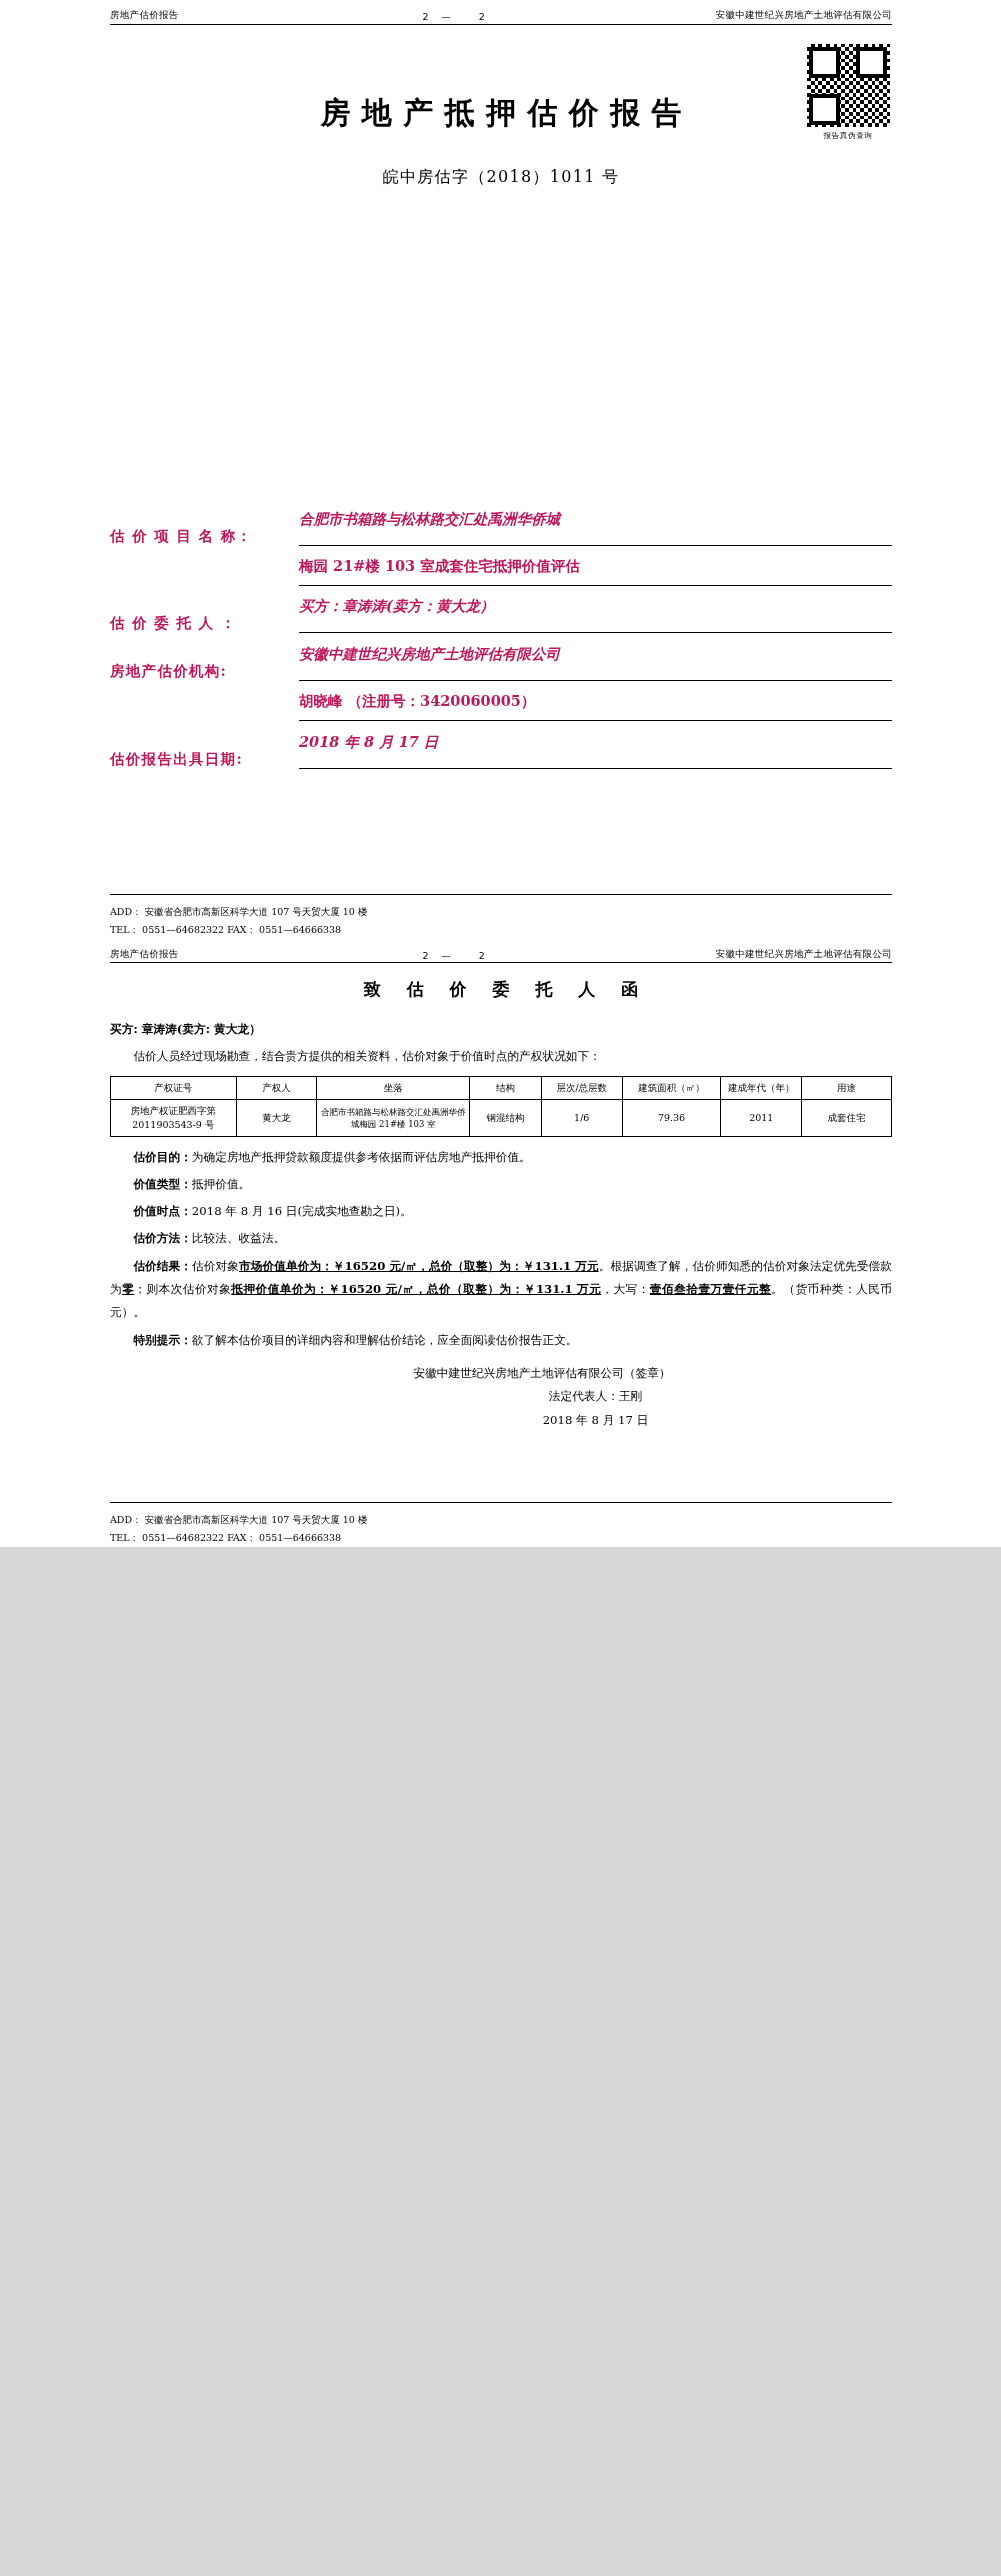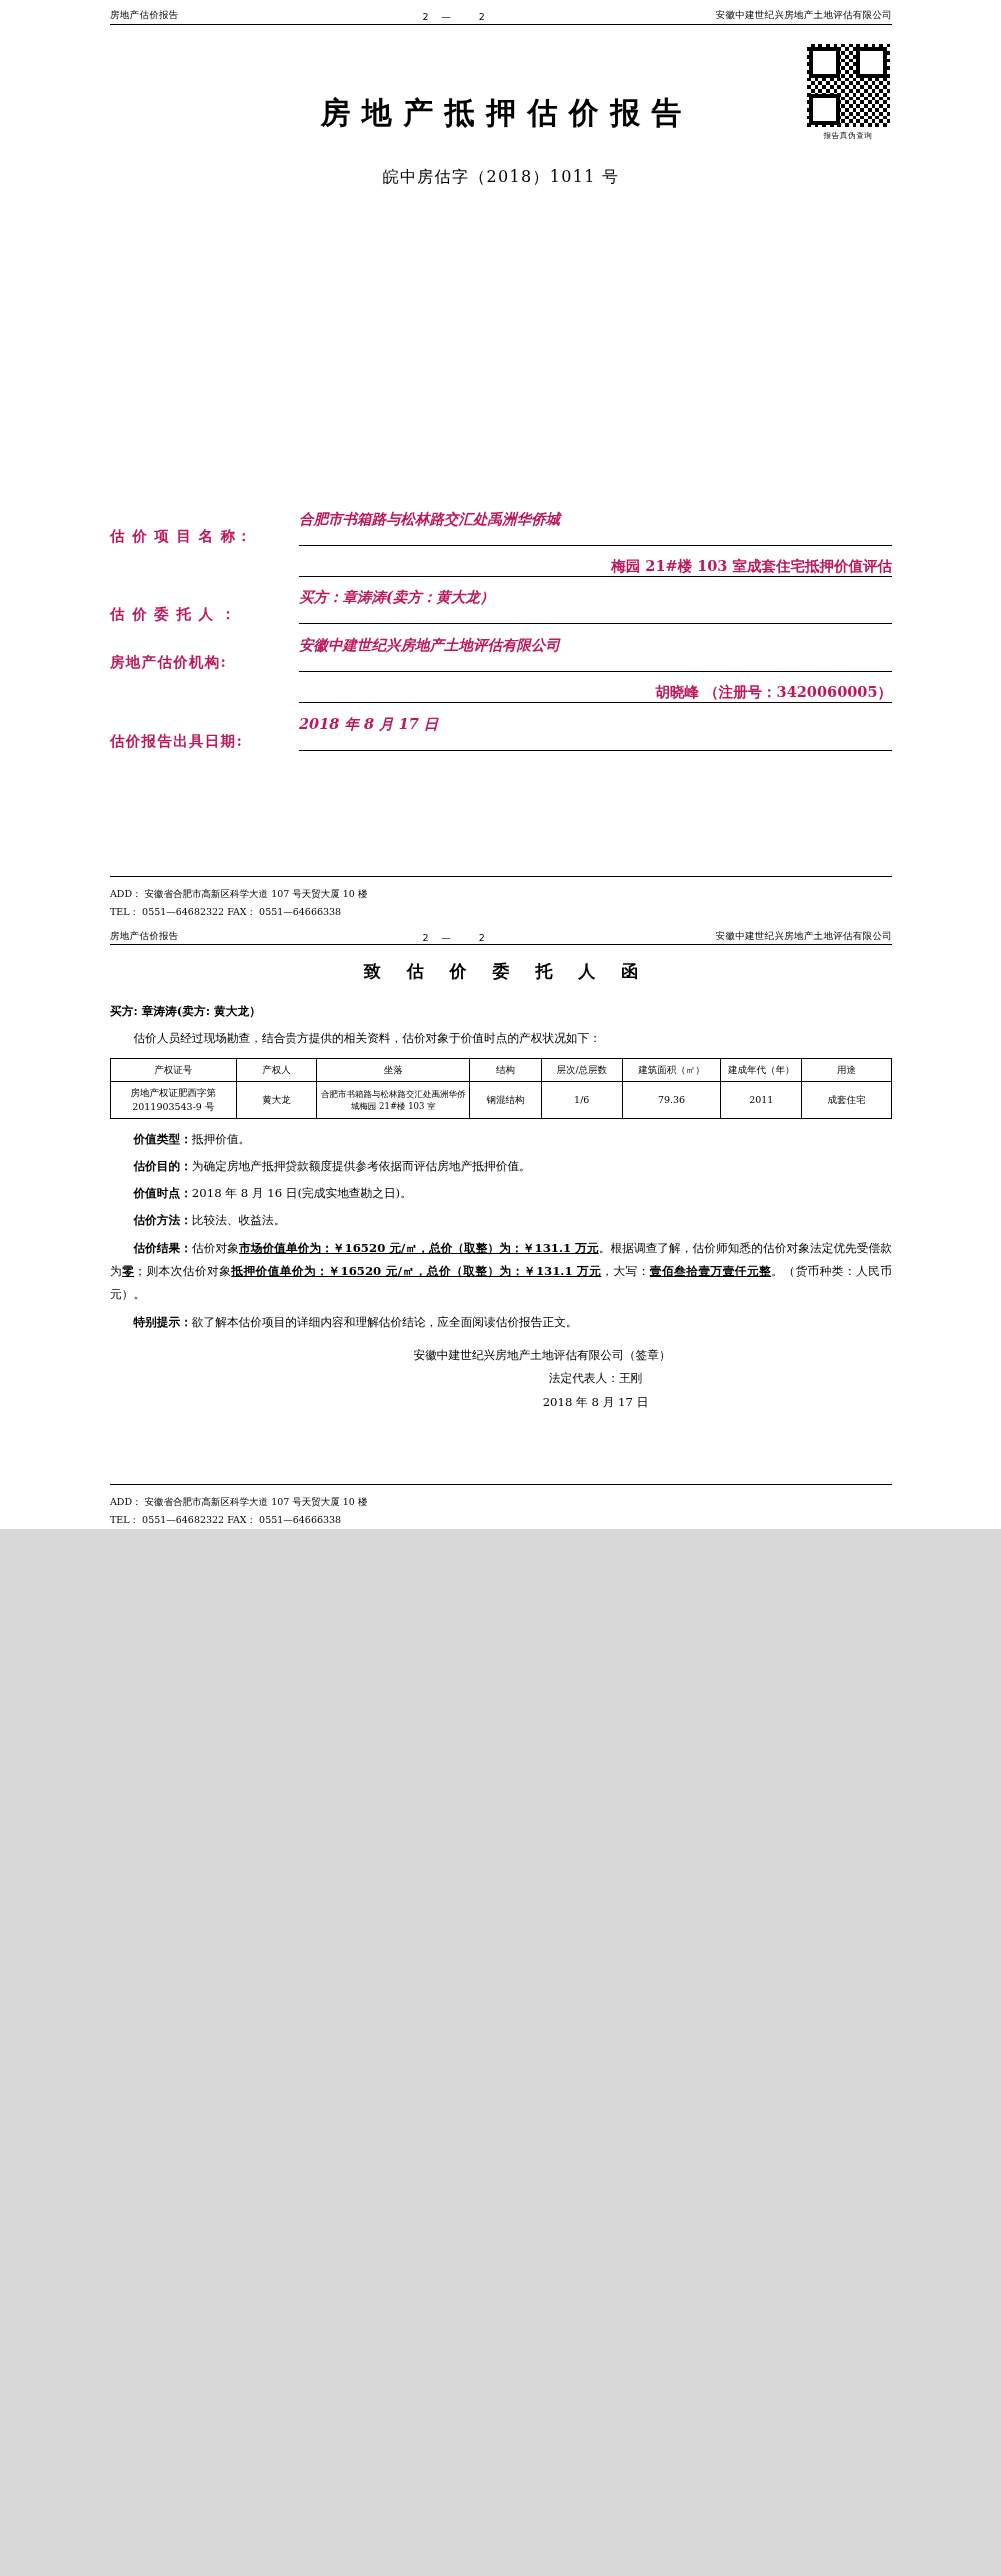--- a/index.html
+++ b/index.html
@@ -86,21 +86,21 @@
   .cf-label{width:189px;flex:none;letter-spacing:1.3px;font-weight:bold;}
   .cf-val{
     flex:1;
     border-bottom:0.6px solid #000;
     text-align:left;
     padding-bottom:16px;
     font-weight:bold;
     font-style:italic;
   }
   .cf-val2{
-    flex:1;border-bottom:0.6px solid #000;text-align:right;padding-bottom:0;font-weight:bold;
+    flex:1;border-bottom:0.6px solid #000;text-align:left;padding-bottom:9px;font-weight:bold;
   }
   .cf-cont{display:flex;margin-bottom:11.4px;}
   .cf-cont .pad{width:189px;flex:none;}
   .cover-space{height:76px;}
   .cover-footline{
     margin-top:38px;
     border-top:0.6px solid #000;
     padding-top:7.6px;
     font-family:"DejaVu Serif","Liberation Serif",serif;
     font-size:9.5px;
@@ -262,24 +262,24 @@
             <td>钢混结构</td>
             <td>1/6</td>
             <td>79.36</td>
             <td>2011</td>
             <td>成套住宅</td>
           </tr>
         </tbody>
       </table>
 
       <p class="ind">
+        <span class="b">估价目的：</span><span>为确定房地产抵押贷款额度提供参考依据而评估房地产抵押价值。</span>
+      </p>
+      <p class="ind">
         <span class="b">价值类型：</span><span>抵押价值。</span>
-      </p>
-      <p class="ind">
-        <span class="b">估价目的：</span><span>为确定房地产抵押贷款额度提供参考依据而评估房地产抵押价值。</span>
       </p>
       <p class="ind">
         <span class="b">价值时点：</span><span>2018 年 8 月 16 日(完成实地查勘之日)。</span>
       </p>
       <p class="ind">
         <span class="b">估价方法：</span><span>比较法、收益法。</span>
       </p>
 
       <p class="ind">
         <span class="b">估价结果：</span><span>估价对象</span><span class="bu">市场价值单价为：￥16520 元/㎡，总价（取整）为：￥131.1 万元</span><span>。根据调查了解，估价师知悉的估价对象法定优先受偿款为</span><span class="bu">零</span><span>；则本次估价对象</span><span class="bu">抵押价值单价为：￥16520 元/㎡，总价（取整）为：￥131.1 万元</span><span>，大写：</span><span class="bu">壹佰叁拾壹万壹仟元整</span><span>。（货币种类：人民币元）。</span>

